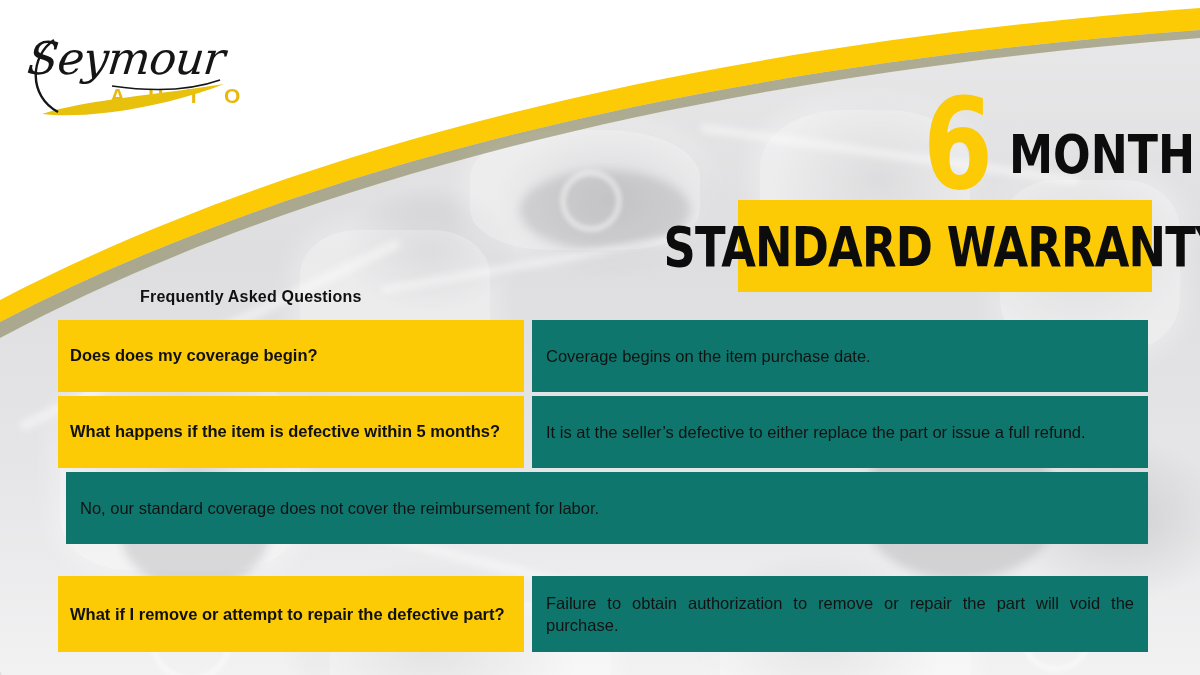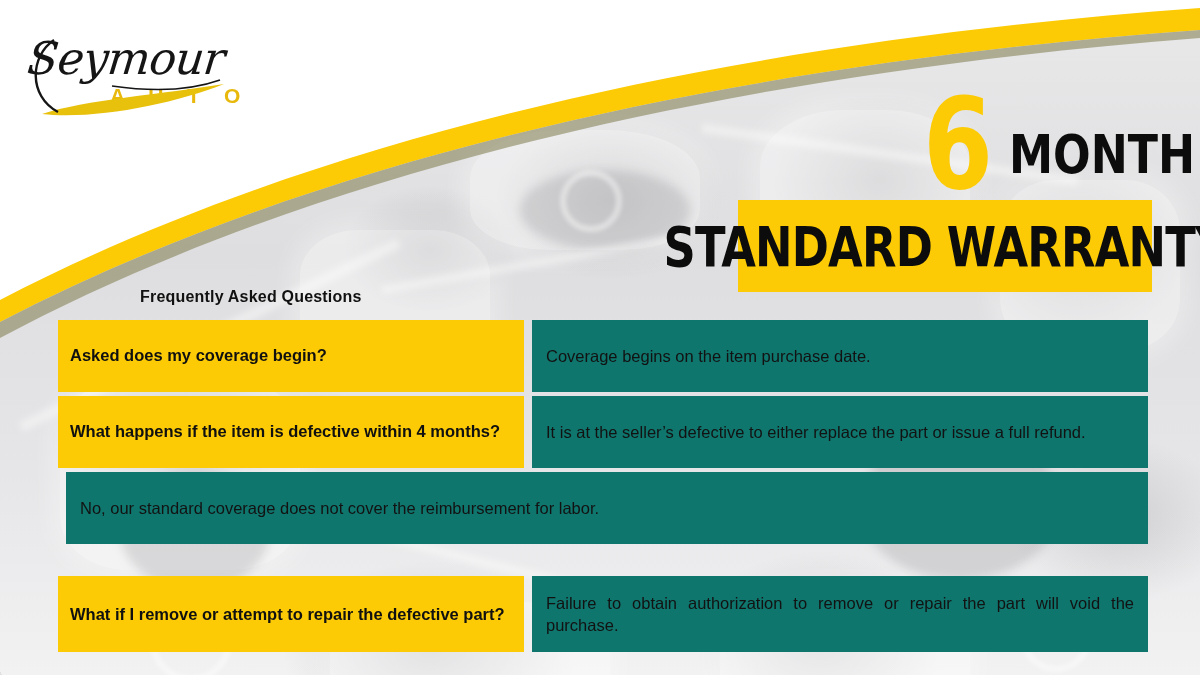--- a/index.html
+++ b/index.html
@@ -260,25 +260,25 @@
   </div>
 
   <div id="banner">
     <span id="banner-text">STANDARD WARRANTY</span>
   </div>
 
   <div id="faq-heading">Frequently Asked Questions</div>
 
   <div id="faq-table">
     <div class="faq-row r1">
-      <div class="faq-q">Asked does my coverage begin?</div>
+      <div class="faq-q">Does does my coverage begin?</div>
       <div class="faq-a">Coverage begins on the item purchase date.</div>
     </div>
     <div class="faq-row r2">
-      <div class="faq-q">What happens if the item is defective within 4 months?</div>
+      <div class="faq-q">What happens if the item is defective within 5 months?</div>
       <div class="faq-a">It is at the seller’s defective to either replace the part or issue a full refund.</div>
     </div>
     <div class="faq-row r3">
       <div class="faq-a">No, our standard coverage does not cover the reimbursement for labor.</div>
     </div>
     <div class="faq-row r4">
       <div class="faq-q">What if I remove or attempt to repair the defective part?</div>
       <div class="faq-a">Failure to obtain authorization to remove or repair the part will void the purchase.</div>
     </div>
   </div>

